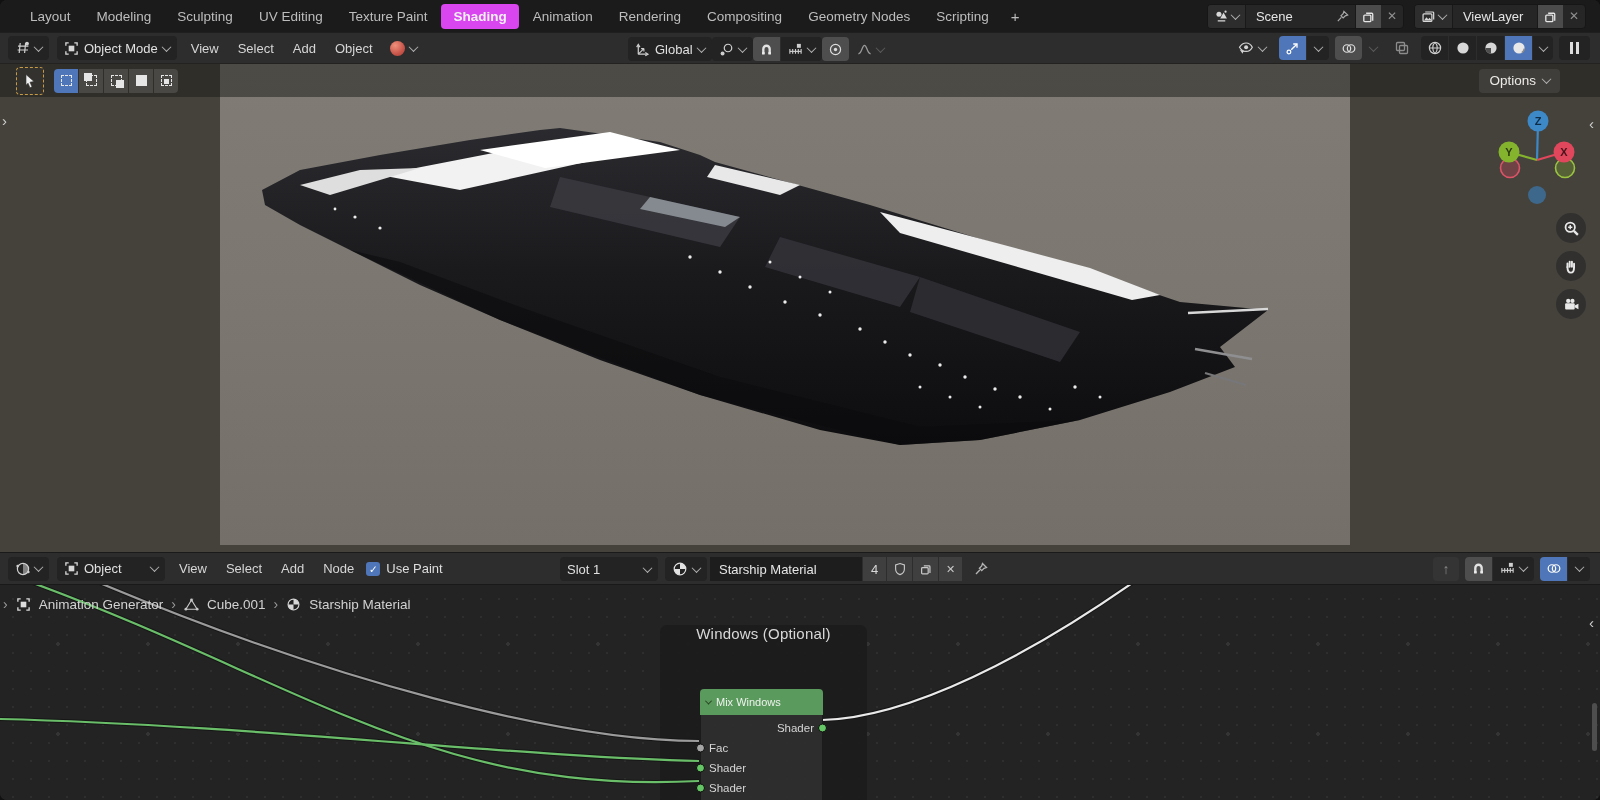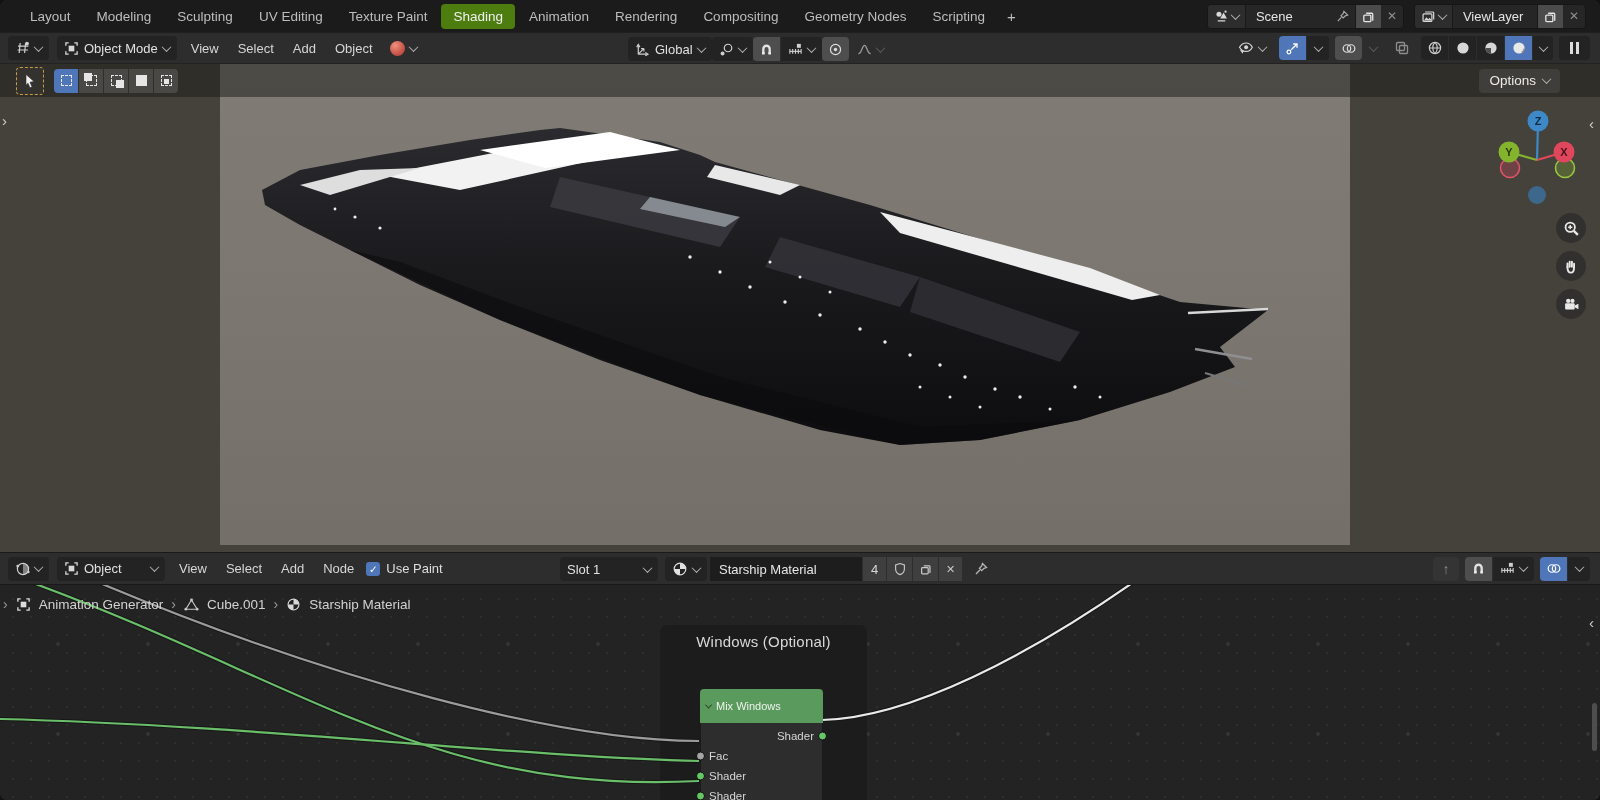--- a/index.html
+++ b/index.html
@@ -9,21 +9,21 @@
     --cam-bg:#7c7871; --outside-bg:#45423c;
   }
   *{box-sizing:border-box; margin:0; padding:0; font-family:"Liberation Sans",sans-serif;}
   html,body{background:#111;}
   .app{position:relative;width:1600px;height:800px;overflow:hidden;background:#232323;user-select:none;border-radius:7px;}
 
   
   .topbar{position:absolute;left:0;top:0;width:1600px;height:32px;background:#1b1b1b;display:flex;align-items:center;padding:0 14px 0 18px;}
   .tabs{display:flex;align-items:center;gap:2px;}
   .tab{font-size:13.5px;color:#bdbdbd;padding:5px 12px;border-radius:4px;white-space:nowrap;cursor:default;}
-  .tab.active{background:#4d7c0f;color:#f1f1f1;}
+  .tab.active{background:#d946ef;color:#f1f1f1;font-weight:bold;}
   .tab.plus{padding:5px 8px;font-size:15px;}
   .idgroup{display:flex;align-items:center;margin-left:auto;gap:10px;}
   .idwidget{display:flex;align-items:center;height:25px;background:#262626;border:1px solid #161616;border-radius:4px;overflow:hidden;}
   .idwidget .iconbtn{display:flex;align-items:center;gap:3px;height:100%;padding:0 6px;background:#2d2d2d;border-right:1px solid #191919;}
   .idwidget .idlabel{font-size:13px;color:#e4e4e4;padding:0 10px;min-width:84px;}
   .idwidget .tailbtn{display:flex;align-items:center;justify-content:center;height:100%;padding:0 5px;}
   .idwidget .raised{background:#4b4b4b;border-left:1px solid #191919;}
   .xglyph{color:#8f8f8f;font-size:12px;padding:0 6px;}
 
   
@@ -77,24 +77,24 @@
   .sh-center{position:absolute;left:560px;top:4px;display:flex;align-items:center;}
   .seg{height:24px;background:#3f3f3f;display:flex;align-items:center;justify-content:center;margin-left:1px;padding:0 5px;color:#d8d8d8;font-size:13px;}
   .namefield{background:#1d1d1d;justify-content:flex-start;width:152px;padding:0 9px;color:#e6e6e6;}
   .sh-right{margin-left:auto;display:flex;align-items:center;gap:6px;}
 
   
   .neditor{position:absolute;left:0;top:584px;width:1600px;height:216px;overflow:hidden;background-color:#232323;background-image:radial-gradient(#343434 1.6px,transparent 2px),radial-gradient(#2e2e2e 1px,transparent 1.4px);background-size:90px 90px,18px 18px;background-position:13px 14px,4px 5px;border-top:1px solid #191919;}
   .crumb{position:absolute;left:3px;top:11px;display:flex;align-items:center;gap:8px;font-size:13.5px;color:#d2d2d2;z-index:5;}
   .crumb .sep{color:#9a9a9a;font-size:14px;}
   .frame{position:absolute;left:660px;top:40px;width:207px;height:200px;background:rgba(28,28,28,.93);border-radius:7px;z-index:1;}
-  .frame .ftitle{text-align:center;margin-top:8px;font-size:15px;color:#d8d8d8;letter-spacing:.2px;}
+  .frame .ftitle{text-align:center;margin-top:0;font-size:15px;color:#d8d8d8;letter-spacing:.2px;}
   .wires{position:absolute;left:0;top:0;z-index:2;pointer-events:none;}
   .node{position:absolute;left:700px;top:104px;width:123px;z-index:3;}
-  .nhead{height:34px;background:var(--node-green);border-radius:4px 4px 0 0;display:flex;align-items:center;gap:5px;padding:0 6px;color:#eef2ee;font-size:11px;}
+  .nhead{height:26px;background:var(--node-green);border-radius:4px 4px 0 0;display:flex;align-items:center;gap:5px;padding:0 6px;color:#eef2ee;font-size:11px;}
   .nhead .chev{width:5px;height:5px;border-width:1.4px;}
   .nbody{background:rgba(46,46,46,.97);border:1px solid #1b1b1b;border-top:none;height:100px;padding-top:3px;}
   .nrow{position:relative;height:20px;display:flex;align-items:center;padding:0 8px;font-size:11.5px;color:#d5d5d5;}
   .nrow.out{justify-content:flex-end;}
   .sock{position:absolute;top:50%;width:9px;height:9px;border-radius:50%;border:1px solid #0e0e0e;transform:translateY(-50%);}
   .sock.in{left:-5px;}
   .sock.outp{right:-5px;}
   .sock.green{background:var(--sock-green);}
   .sock.gray{background:var(--sock-gray);}
   .vscroll{position:absolute;left:1592px;top:118px;width:5px;height:48px;border-radius:3px;background:#4e4e4e;z-index:5;}

